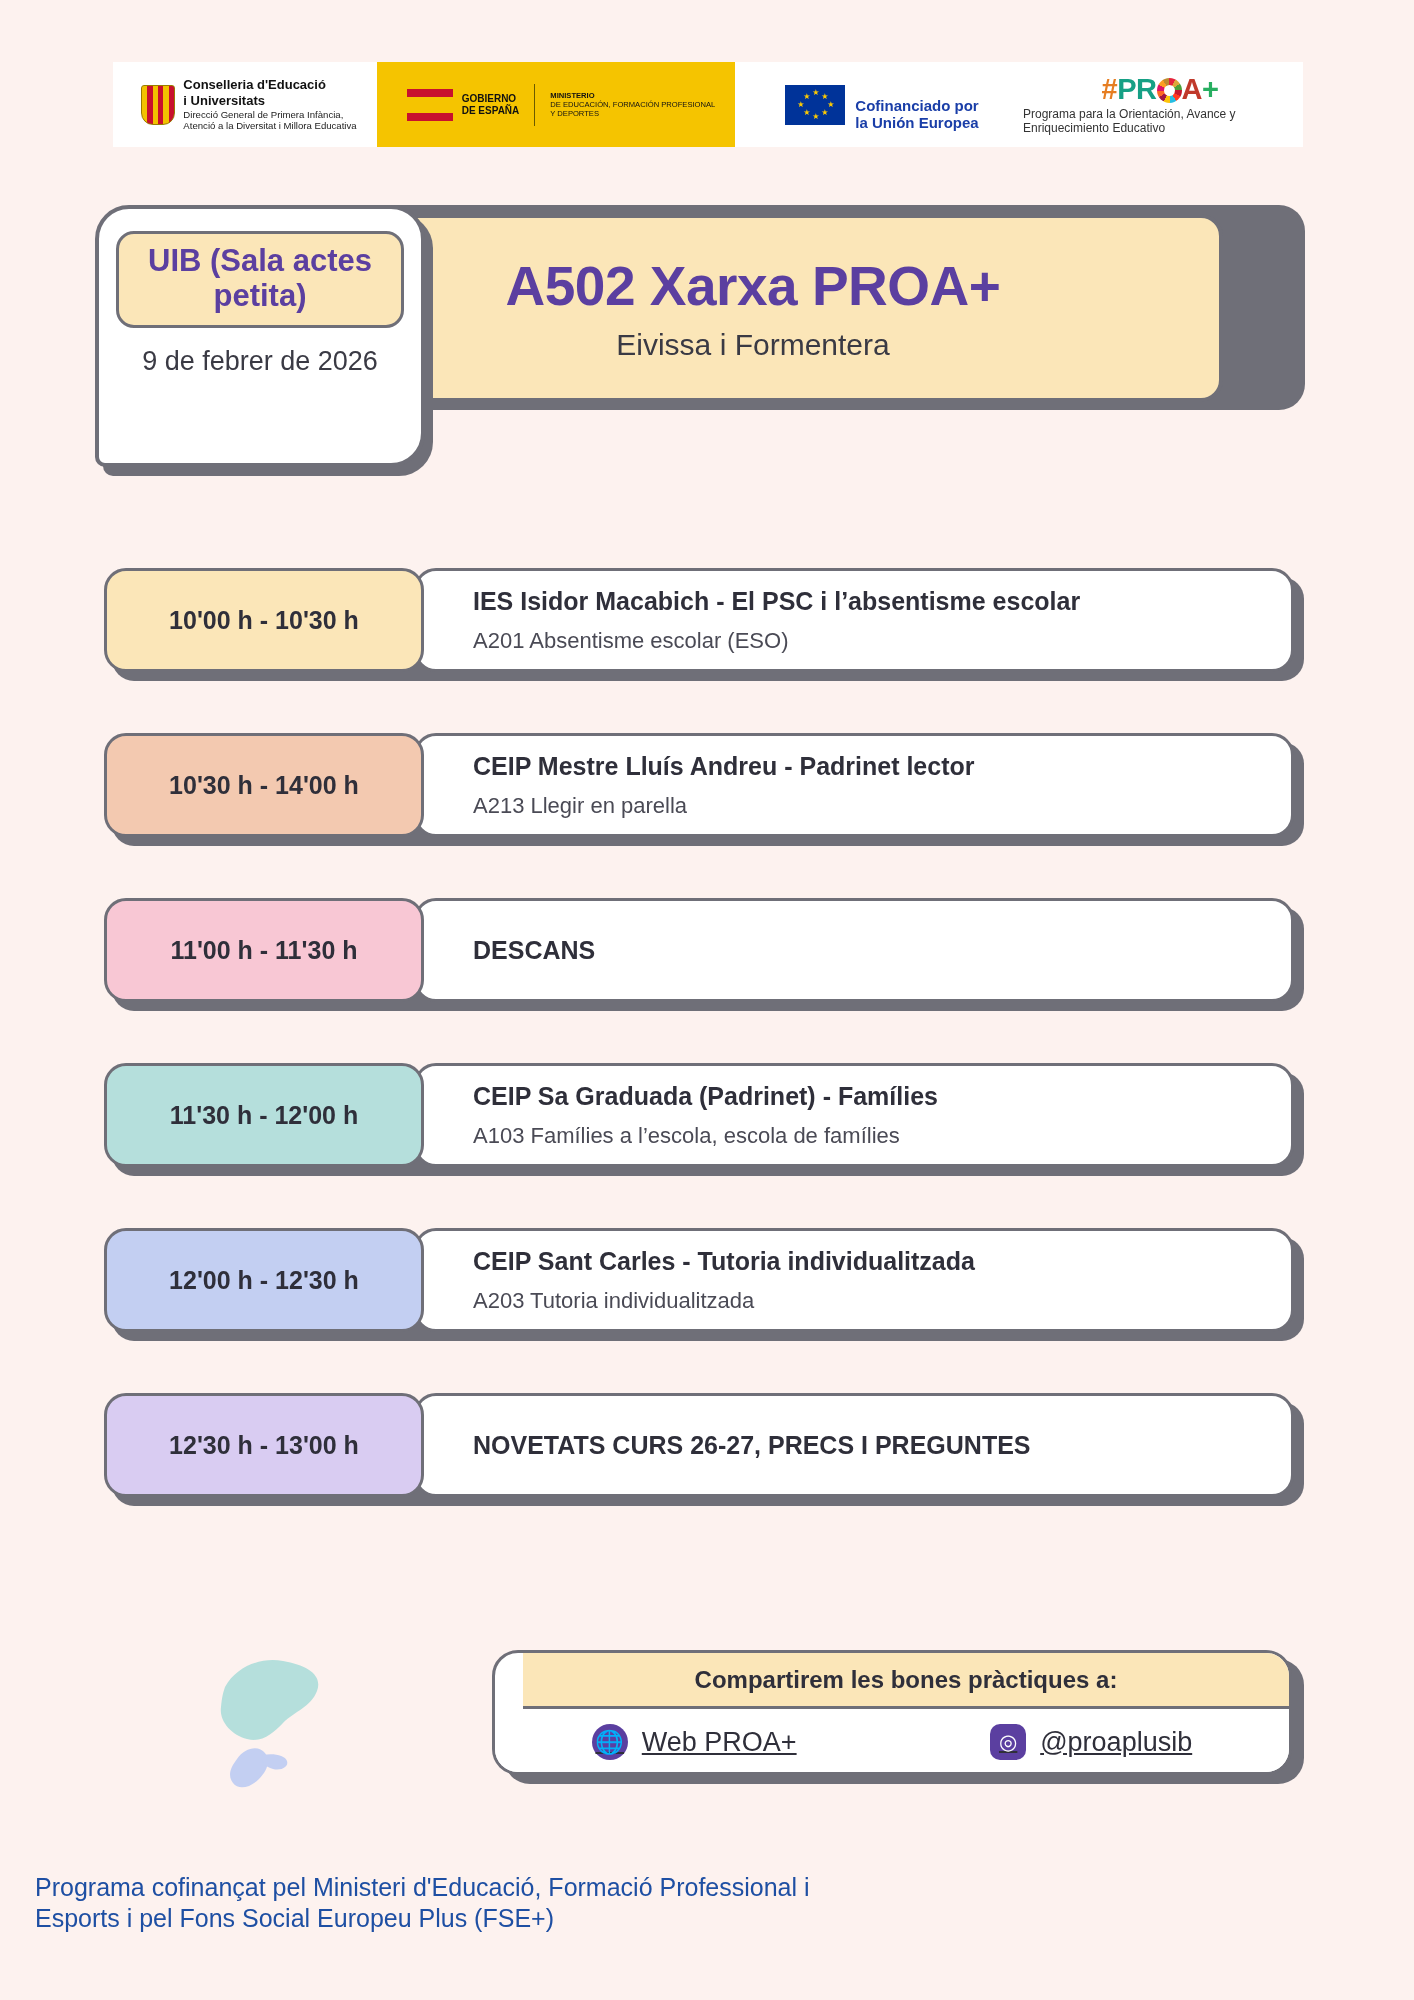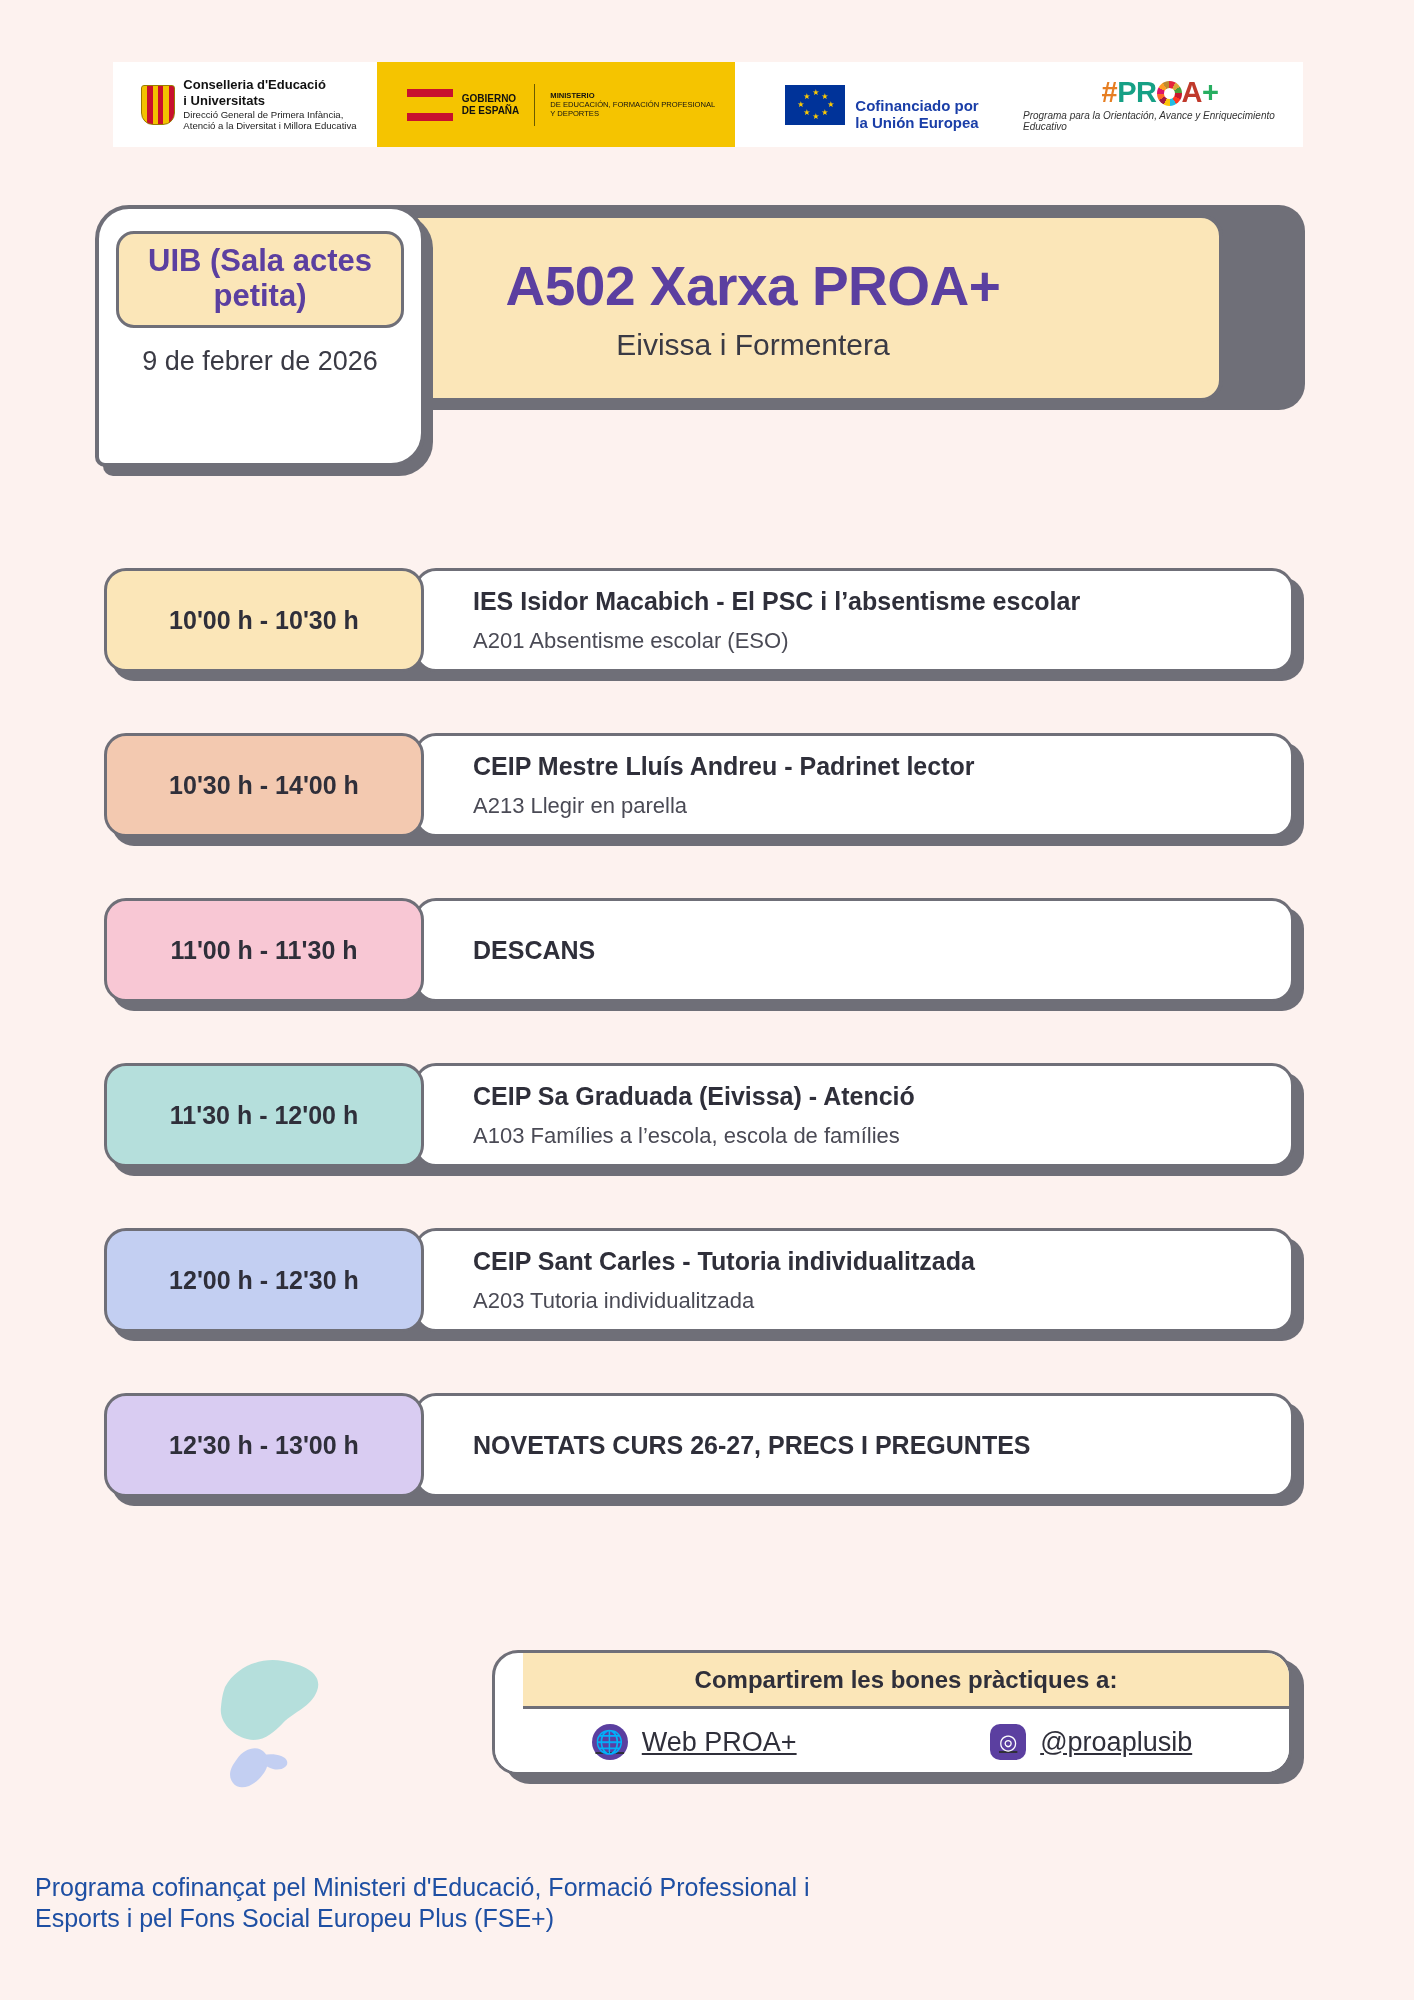--- a/index.html
+++ b/index.html
@@ -73,21 +73,21 @@
 
   .logo-proa {
     flex: 1; display: flex; flex-direction: column; align-items: center; justify-content: center;
     padding: 0 6px;
   }
   .proa-word { font-size: 29px; font-weight: bold; letter-spacing: -0.5px; line-height: 1; }
   .proa-word .hash { color: #e67e22; }
   .proa-word .p { color: #16a085; }
   .proa-word .a { color: #c0392b; }
   .proa-word .plus { color: #27ae60; }
-  .proa-sub { font-size: 10px; color: #333; margin-top: 3px; font-style: italic; }
+  .proa-sub { font-size: 12px; color: #333; margin-top: 3px; }
   .sdg-ring {
     width: 25px; height: 25px; border-radius: 50%;
     background: conic-gradient(#e5243b 0 8%, #dda63a 8% 16%, #4c9f38 16% 25%, #c5192d 25% 33%,
       #ff3a21 33% 41%, #26bde2 41% 50%, #fcc30b 50% 58%, #a21942 58% 66%, #fd6925 66% 75%,
       #dd1367 75% 83%, #fd9d24 83% 91%, #bf8b2e 91% 100%);
     display: inline-block; vertical-align: middle;
     position: relative;
   }
   .sdg-ring::after {
     content: ""; position: absolute; left: 7px; top: 7px; width: 11px; height: 11px;
@@ -303,21 +303,21 @@
       <div class="row-shadow"></div>
       <div class="row-body single">
         <div class="row-title">DESCANS</div>
       </div>
       <div class="time-chip" style="background:#f8c7d4">11'00 h - 11'30 h</div>
     </div>
 
     <div class="row">
       <div class="row-shadow"></div>
       <div class="row-body">
-        <div class="row-title">CEIP Sa Graduada (Eivissa) - Atenció</div>
+        <div class="row-title">CEIP Sa Graduada (Padrinet) - Famílies</div>
         <div class="row-sub">A103 Famílies a l’escola, escola de famílies</div>
       </div>
       <div class="time-chip" style="background:#b5dfdc">11'30 h - 12'00 h</div>
     </div>
 
     <div class="row">
       <div class="row-shadow"></div>
       <div class="row-body">
         <div class="row-title">CEIP Sant Carles - Tutoria individualitzada</div>
         <div class="row-sub">A203 Tutoria individualitzada</div>

